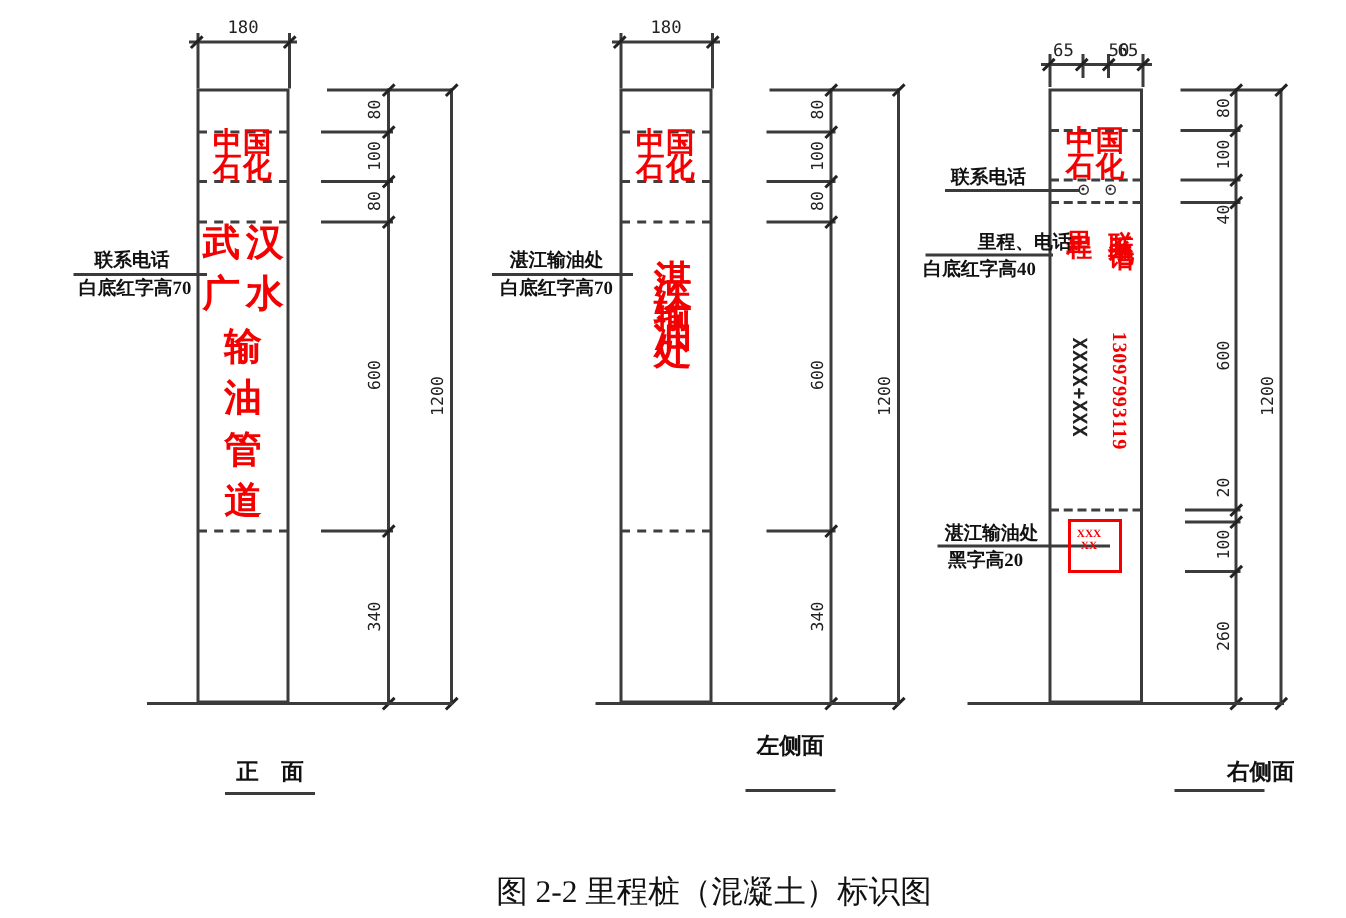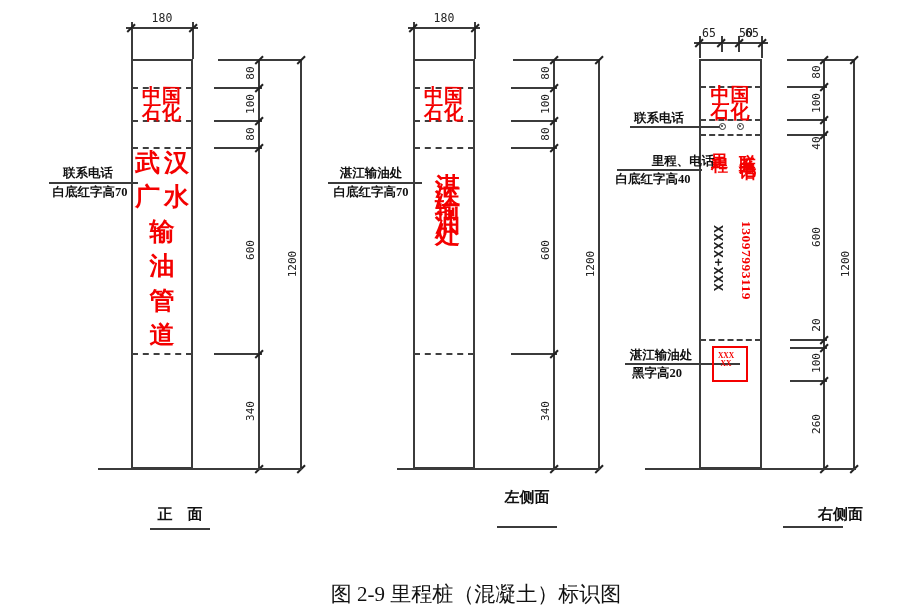--- a/index.html
+++ b/index.html
@@ -225,15 +225,15 @@
 
   <div class="viewlab" style="left:130px;top:505px;width:100px;">正　面</div>
   <div class="hl" style="left:150px;top:528px;width:60px;height:2px;"></div>
 
   <div class="viewlab" style="left:477px;top:488px;width:100px;">左侧面</div>
   <div class="hl" style="left:497px;top:526px;width:60px;height:2px;"></div>
 
   <div class="viewlab" style="left:763px;top:505px;width:100px;text-align:right;">右侧面</div>
   <div class="hl" style="left:783px;top:526px;width:60px;height:2px;"></div>
 
-  <div class="caption" style="top:580px;">图 2-9 里程桩（混凝土）标识图</div>
+  <div class="caption" style="top:580px;">图 2-2 里程桩（混凝土）标识图</div>
 
 </div>
 
 </body></html>

